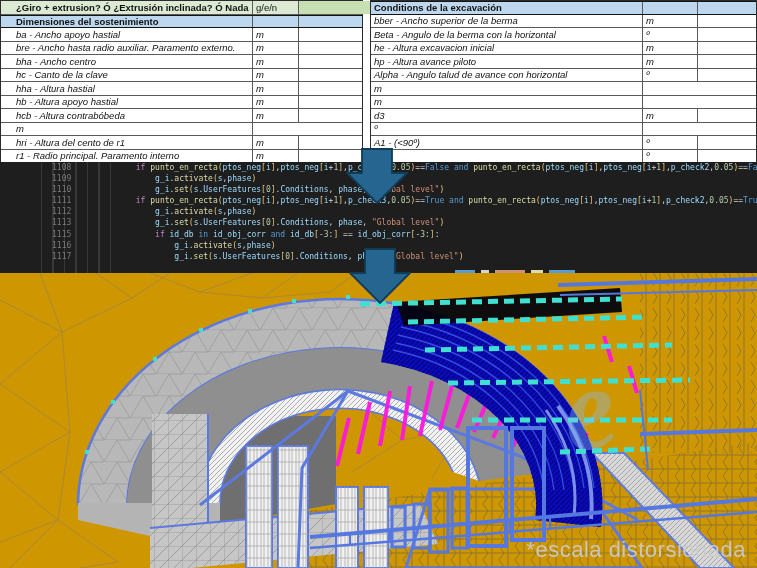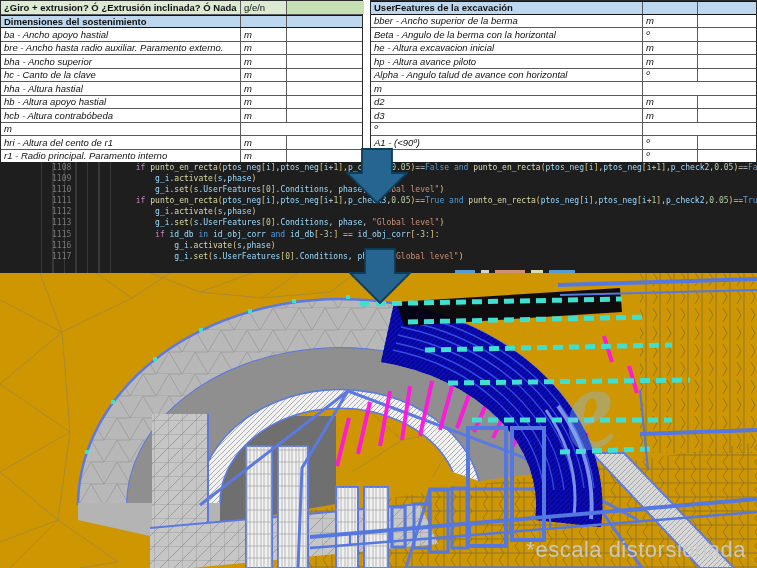--- a/index.html
+++ b/index.html
@@ -10,21 +10,21 @@
   .xtable .row{display:grid;height:13.5px;background:#fff;border-bottom:1px solid #5a5a5a;box-sizing:border-box;}
   .xtable .cell{border-right:1px solid #5a5a5a;padding:0 3px;display:flex;align-items:center;
                 overflow:hidden;white-space:nowrap;box-sizing:border-box;}
   .xtable .cell:last-child{border-right:none;}
   .row.data .label,.row.data .unit{font-style:italic;}
   .row.green{background:#DCE9D3;}
   .row.green .label{font-weight:bold;}
   .row.green .value{background:#C6E0B4;}
   .row.header{background:#BDD7EE;font-weight:bold;border-top:1.4px solid #141414;border-bottom:1.4px solid #141414;}
   #tableLeft{left:0;width:363px;}
-  #tableLeft .row{grid-template-columns:240px 46px 77px;}
+  #tableLeft .row{grid-template-columns:240px 46px 77px;padding-left:12px;}
   #tableRight{left:370px;width:387px;}
   #tableRight .row{grid-template-columns:272px 55px 60px;}
   
   .code{position:absolute;left:0;top:162px;width:757px;height:111px;background:#1e1e1e;
         font-family:"DejaVu Sans Mono",monospace;font-size:8px;line-height:11.1px;overflow:hidden;padding-left:48px;}
   .code .guides{position:absolute;left:41px;top:0;width:72px;height:100%;
         background:repeating-linear-gradient(90deg,#383838 0 1px,transparent 1px 11.5px);}
   .codeline{position:relative;display:flex;height:11.1px;white-space:pre;}
   .lnum{width:26px;flex:0 0 26px;color:#7a7a7a;padding-left:4px;}
   .lsrc{color:#d4d4d4;}
@@ -59,21 +59,21 @@
         <div class="cell label">ba - Ancho apoyo hastial</div>
         <div class="cell unit">m</div>
         <div class="cell value"></div>
       </div>
       <div class="row data">
         <div class="cell label">bre - Ancho hasta radio auxiliar. Paramento externo.</div>
         <div class="cell unit">m</div>
         <div class="cell value"></div>
       </div>
       <div class="row data">
-        <div class="cell label">bha - Ancho superior</div>
+        <div class="cell label">bha - Ancho centro</div>
         <div class="cell unit">m</div>
         <div class="cell value"></div>
       </div>
       <div class="row data">
         <div class="cell label">hc - Canto de la clave</div>
         <div class="cell unit">m</div>
         <div class="cell value"></div>
       </div>
       <div class="row data">
         <div class="cell label">hha - Altura hastial</div>
@@ -101,21 +101,21 @@
       </div>
       <div class="row data">
         <div class="cell label">r1 - Radio principal. Paramento interno</div>
         <div class="cell unit">m</div>
         <div class="cell value"></div>
       </div>
     </div>
 
   <div class="xtable" id="tableRight">
       <div class="row header">
-        <div class="cell label">UserFeatures de la excavación</div>
+        <div class="cell label">Conditions de la excavación</div>
         <div class="cell unit"></div>
         <div class="cell value"></div>
       </div>
       <div class="row data">
         <div class="cell label">bber - Ancho superior de la berma</div>
         <div class="cell unit">m</div>
         <div class="cell value"></div>
       </div>
       <div class="row data">
         <div class="cell label">Beta - Angulo de la berma con la horizontal</div>
@@ -135,21 +135,20 @@
       <div class="row data">
         <div class="cell label">Alpha - Angulo talud de avance con horizontal</div>
         <div class="cell unit">º</div>
         <div class="cell value"></div>
       </div>
       <div class="row data">
         <div class="cell unit">m</div>
         <div class="cell value"></div>
       </div>
       <div class="row data">
-        <div class="cell label">d2</div>
         <div class="cell unit">m</div>
         <div class="cell value"></div>
       </div>
       <div class="row data">
         <div class="cell label">d3</div>
         <div class="cell unit">m</div>
         <div class="cell value"></div>
       </div>
       <div class="row data">
         <div class="cell unit">º</div>

